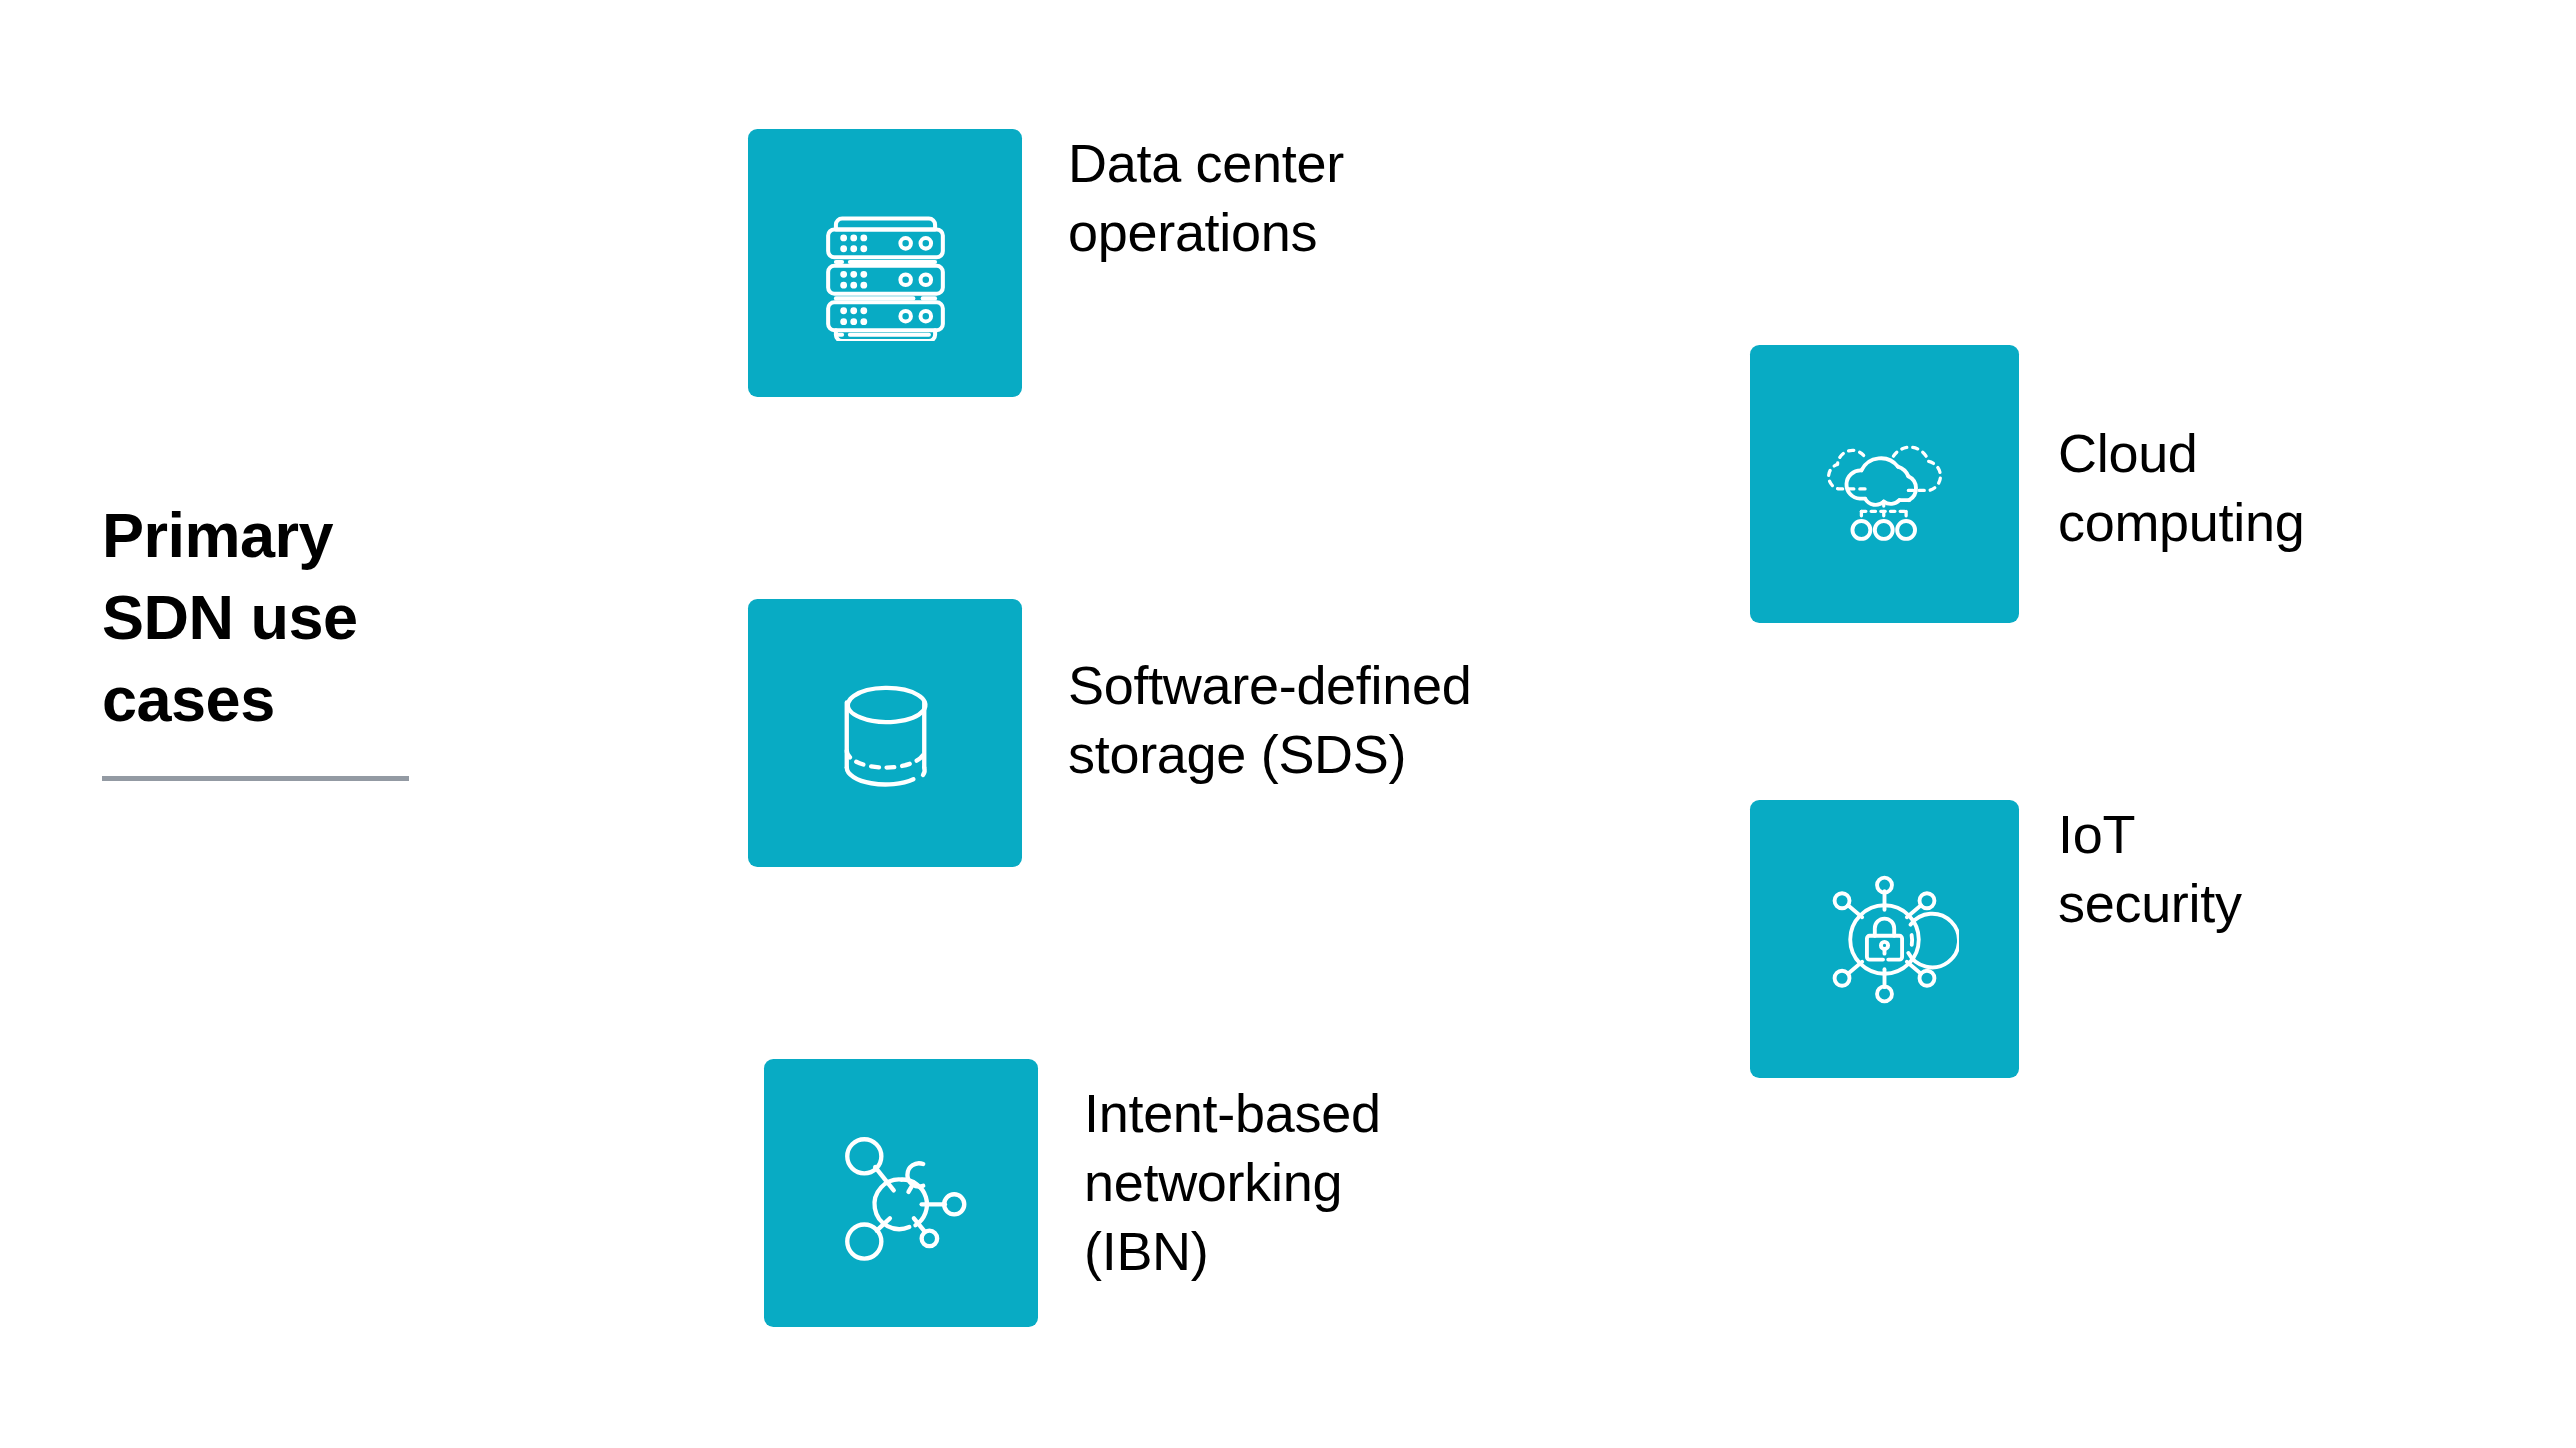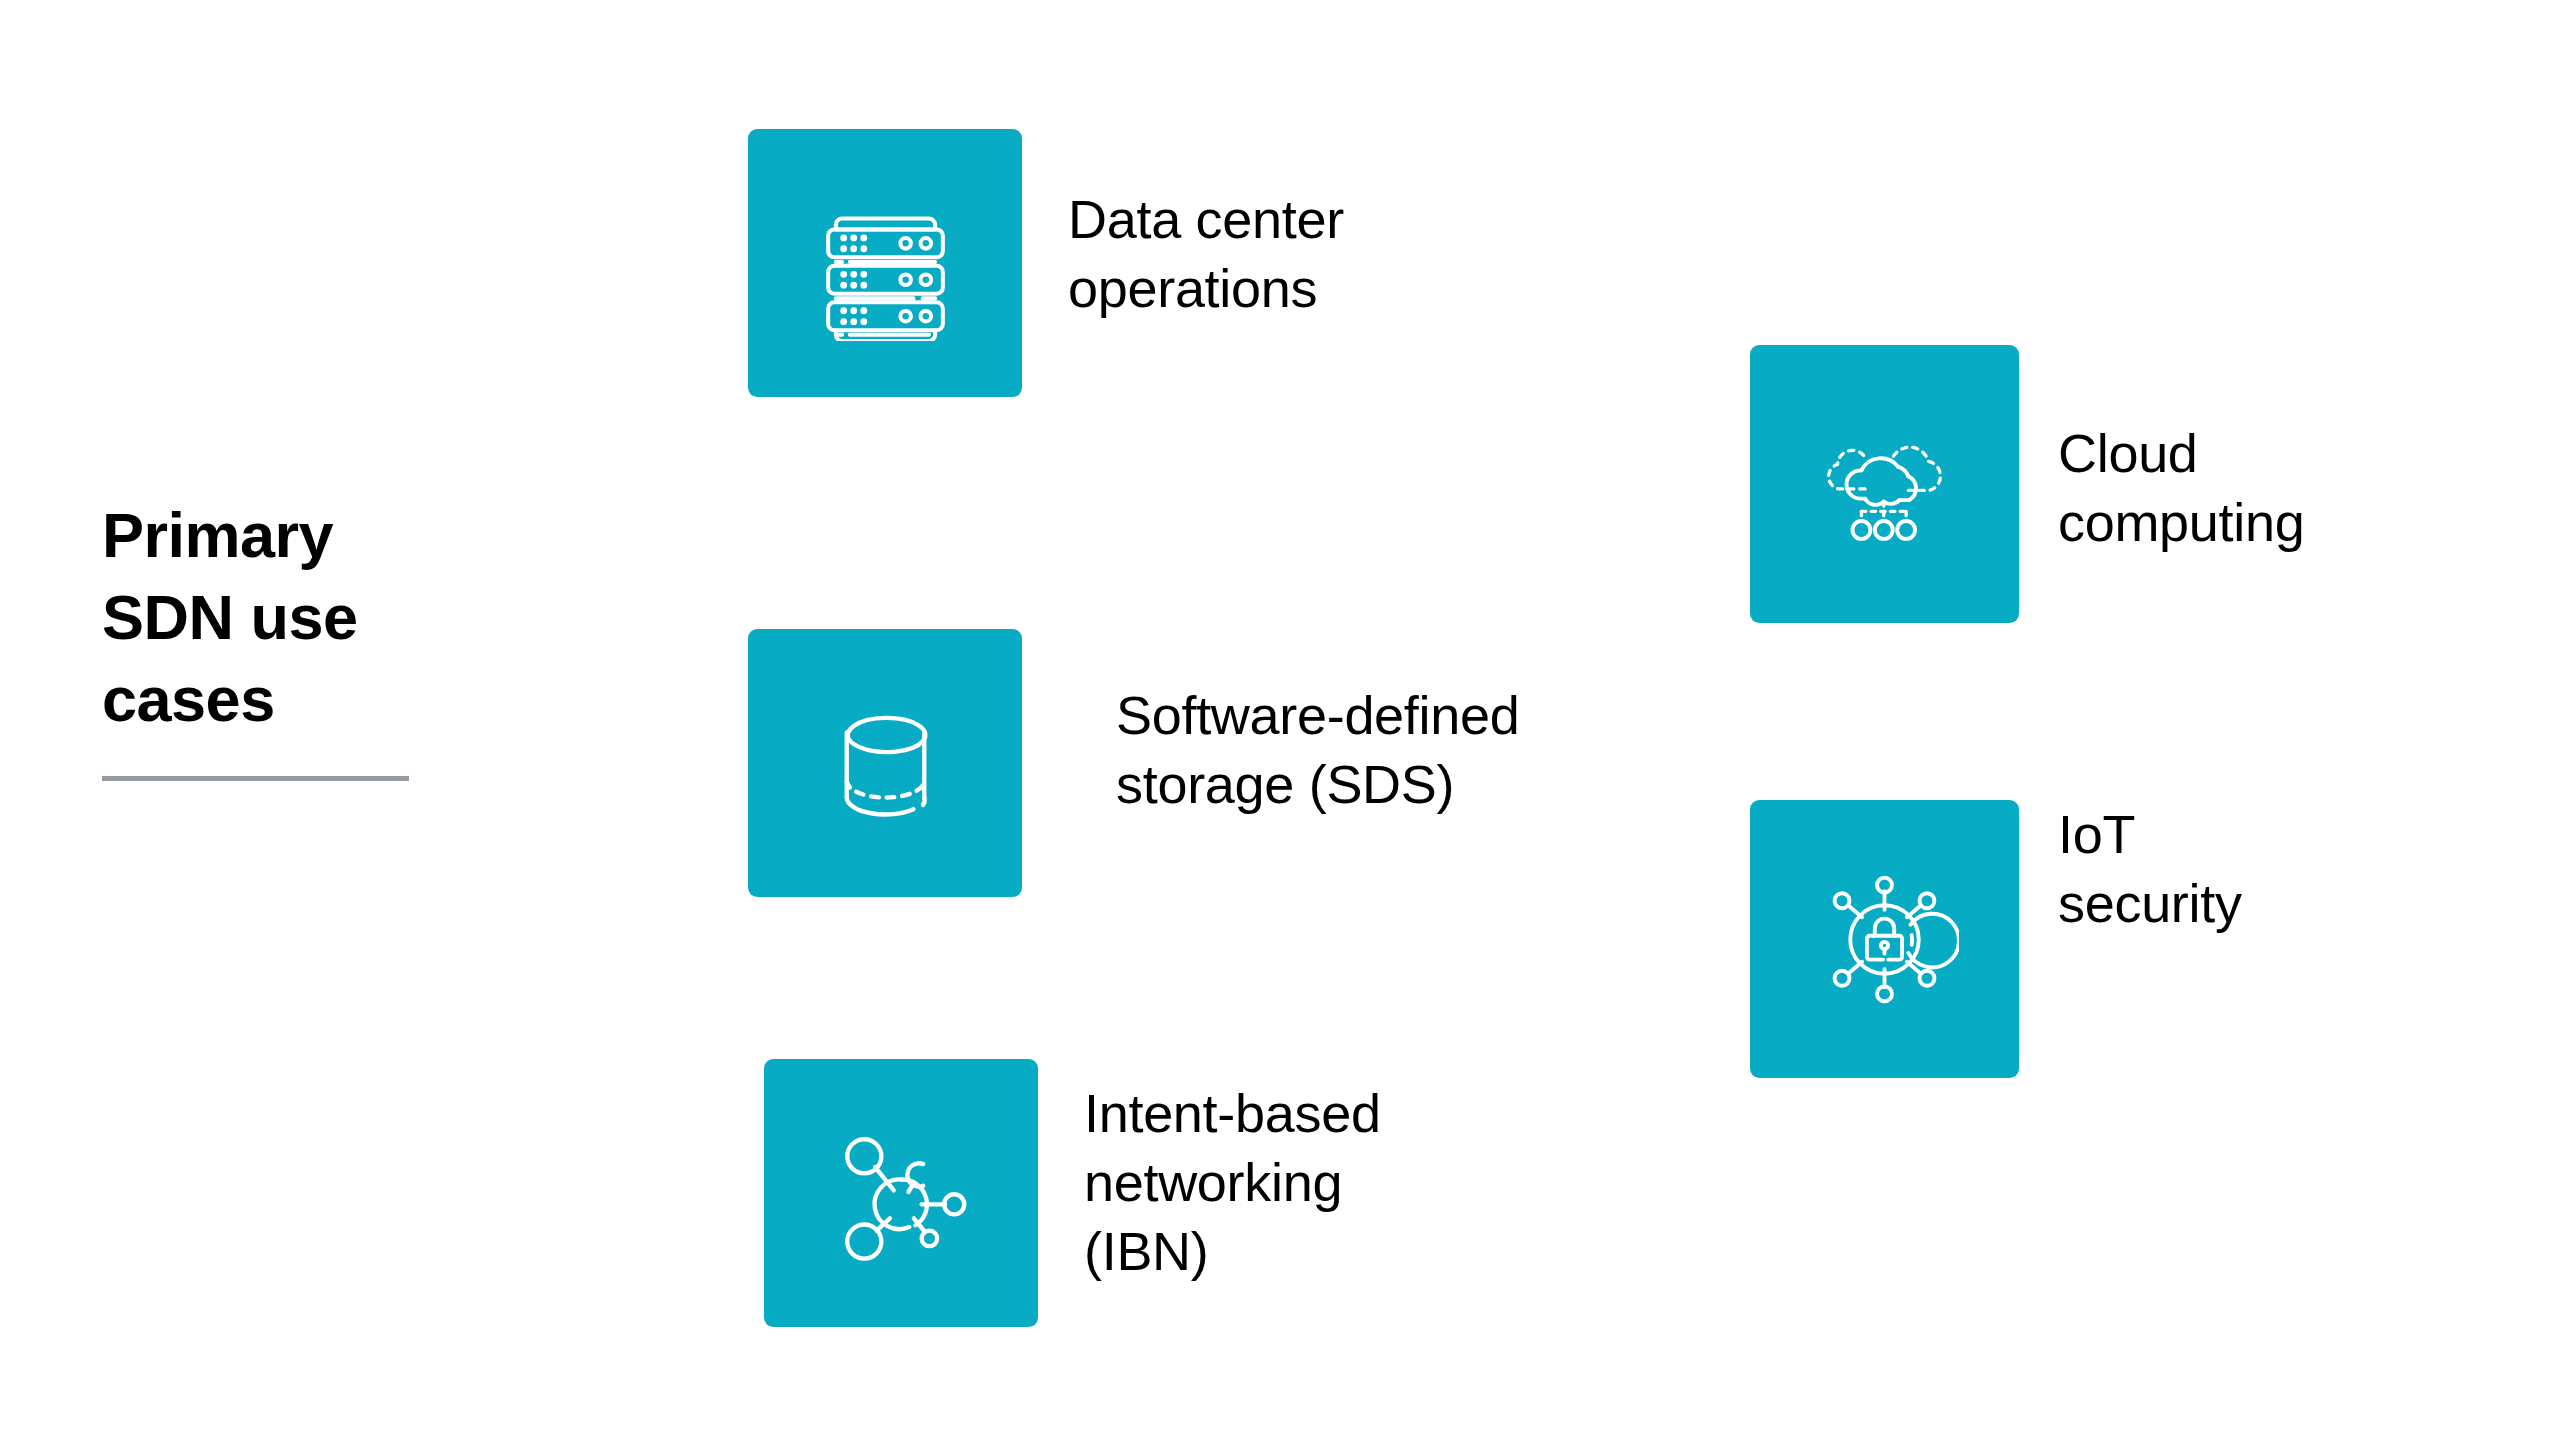--- a/index.html
+++ b/index.html
@@ -65,27 +65,27 @@
   
   .col-left .tile  { width: 274px; height: 268px; }
   .col-left .item-label { margin-left: 46px; }
 
   
   .col-right .tile { width: 269px; height: 278px; }
   .col-right .item-label { margin-left: 39px; }
 
   
   #item-datacenter { left: 748px; top: 129px; }
-  #item-sds        { left: 748px; top: 629px; gap: 48px; }
+  #item-sds        { left: 748px; top: 599px; }
   #item-ibn        { left: 748px; top: 1059px; padding-left: 16px; }
   #item-cloud      { left: 1750px; top: 345px; }
   #item-iot        { left: 1750px; top: 800px; }
 
   
-  #item-datacenter .item-label { margin-top: 56px; }
+  #item-datacenter .item-label { }
   #item-sds .item-label        { margin-top: 52px; }
   #item-ibn .item-label        { margin-top: 19.6px; }
   #item-cloud .item-label      { margin-top: 74px; }
   #item-iot .item-label        { }
 </style>
 </head>
 <body>
 
 <div id="page">
 

